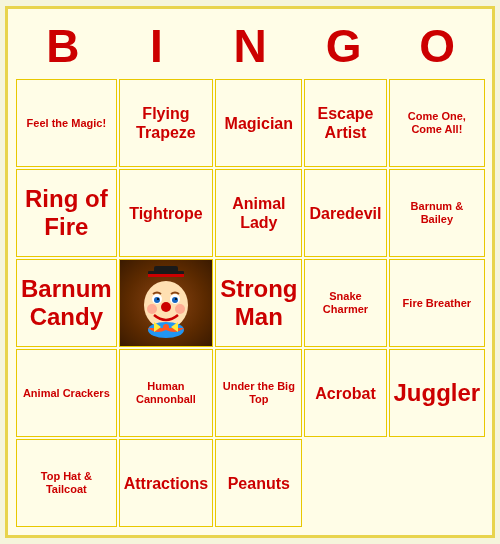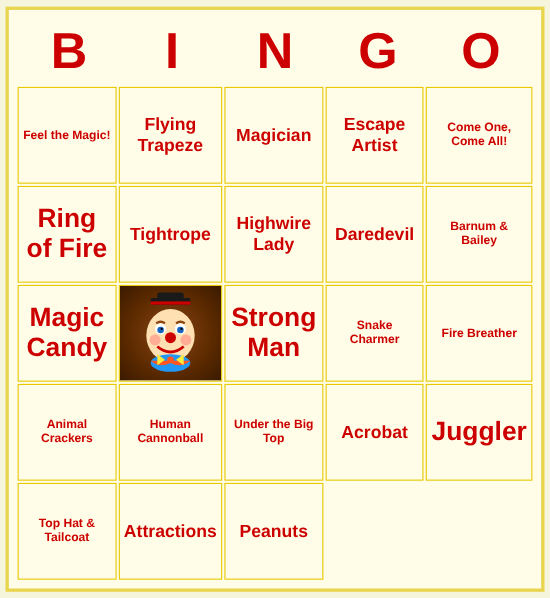--- a/index.html
+++ b/index.html
@@ -109,31 +109,31 @@
         <span>Come One, Come All!</span>
       </div>
 
     <div class="bingo-cell large-text">
         <span>Ring of Fire</span>
       </div>
     <div class="bingo-cell medium-text">
         <span>Tightrope</span>
       </div>
     <div class="bingo-cell medium-text">
-        <span>Highwire Lady</span>
+        <span>Animal Lady</span>
       </div>
     <div class="bingo-cell medium-text">
         <span>Daredevil</span>
       </div>
 
     <div class="bingo-cell small-text">
         <span>Barnum &amp; Bailey</span>
       </div>
     <div class="bingo-cell large-text">
-        <span>Magic Candy</span>
+        <span>Barnum Candy</span>
       </div>
     <div class="bingo-cell free-space">
       <div class="clown-image">
         <svg class="clown-svg" viewBox="0 0 80 80" xmlns="http://www.w3.org/2000/svg">
 
           <rect x="22" y="8" width="36" height="6" fill="#1a1a1a" rx="1"></rect>
           <rect x="28" y="3" width="24" height="8" fill="#1a1a1a" rx="2"></rect>
 
           <rect x="22" y="11" width="36" height="3" fill="#cc0000"></rect>
 

